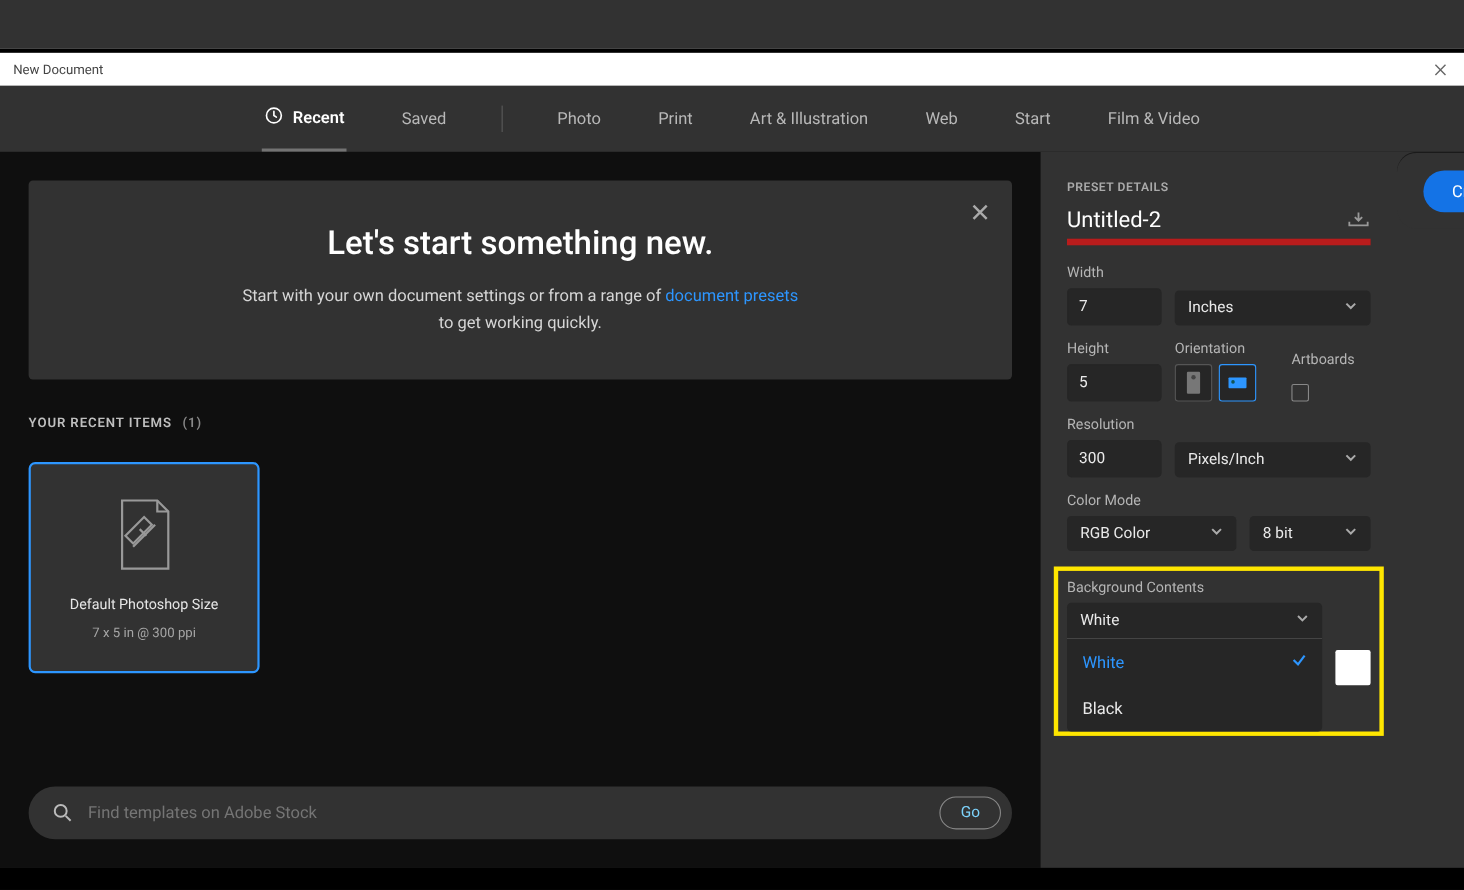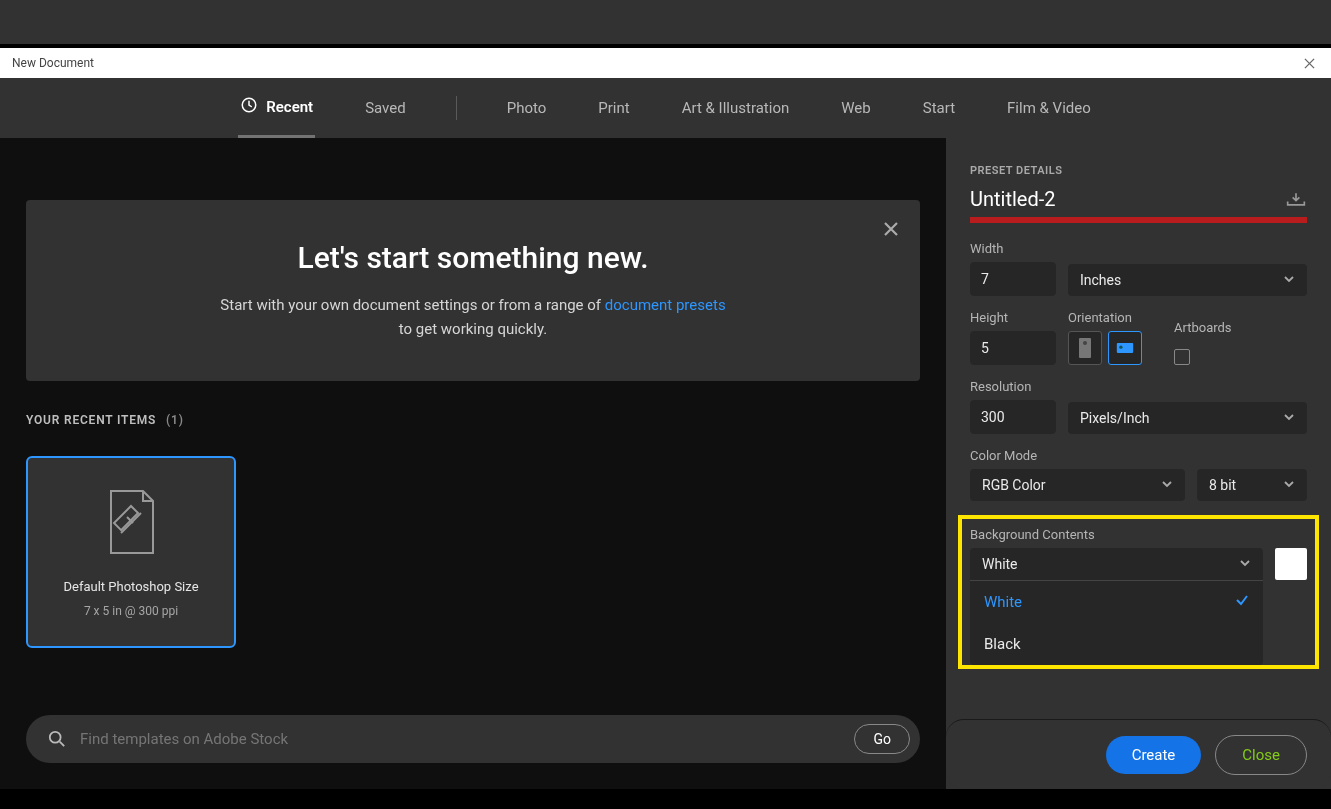--- a/index.html
+++ b/index.html
@@ -12,21 +12,21 @@
   .titlebar-close svg { width:11px; height:11px; }
 
   .tabs { height: 60px; background: #323232; display: flex; align-items: center; justify-content: center; gap: 48px; }
   .tab { color: #b8b8b8; font-size: 15px; display:flex; align-items:center; gap:8px; cursor:pointer; height:100%; padding: 0 2px;}
   .tab.active { color: #fff; font-weight: 600; border-bottom: 3px solid #737373; }
   .tab-icon svg { width:18px; height:18px; }
   .tabs-divider { width:1px; height:24px; background:#5a5a5a; }
 
   .content { flex:1; display:flex; background:#0f0f0f; min-height:0;}
   .left { flex:1; padding: 26px; display:flex; flex-direction:column; gap: 28px; min-width:0;}
-  .banner { background:#323232; border-radius:4px; padding: 40px 48px; position:relative; text-align:center; color:#e6e6e6;margin-top:36px;}
+  .banner { background:#323232; border-radius:4px; padding: 40px 48px; position:relative; text-align:center; color:#e6e6e6;}
   .banner-close { position:absolute; top:18px; right:18px; width:22px; height:22px; color:#aaa; cursor:pointer; display:flex; align-items:center; justify-content:center;}
   .banner-close svg { width:16px; height:16px; }
   .banner h1 { font-size: 30px; font-weight: 500; margin-bottom: 18px; color:#fff;}
   .banner p { font-size: 15px; line-height:1.6; color:#d6d6d6; }
   .banner a { color:#2d96ff; text-decoration:none;text-align:right; }
 
   .recents-label { color:#bfbfbf; font-size:12px; letter-spacing:0.8px; font-weight:600;}
   .recents-label .count { color:#888; margin-left:6px;}
 
   .preset-cards { display:flex; gap:16px; }
@@ -34,23 +34,23 @@
   .preset-card .doc-icon { width:56px; height:72px; }
   .preset-card .doc-icon svg { width:100%; height:100%; }
   .preset-name { color:#e6e6e6; font-size:13px; margin-top:10px;}
   .preset-dims { color:#a6a6a6; font-size:12px; }
 
   .searchbar-wrap { margin-top:auto; }
   .searchbar { background:#323232; border-radius:24px; height:48px; display:flex; align-items:center; padding:0 10px 0 22px; gap:14px;}
   .search-icon { color:#bbb; width:18px; height:18px; display:flex; align-items:center;}
   .search-icon svg { width:18px; height:18px; }
   .search-input { flex:1; background:transparent; border:none; color:#f0abfc; font-size:15px; outline:none;}
-  .go-btn { border:1.5px solid #888; color:#ffffff; background:transparent; border-radius:20px; padding:6px 18px; font-size:14px; cursor:pointer;}
-
-  .right { width:385px; background:#323232; display:flex; flex-direction:column; }
+  .go-btn { border:1.5px solid #888; color:#7dd3fc; background:transparent; border-radius:20px; padding:6px 18px; font-size:14px; cursor:pointer;}
+
+  .right { width:385px; background:#323232; display:flex; flex-direction:row; }
   .right-inner { padding: 26px 24px 10px 24px; flex:1; overflow:visible; position:relative;}
   .section-label { color:#aaa; font-size:11px; letter-spacing:0.5px; font-weight:600; margin-bottom:10px;}
   .docname-row { display:flex; align-items:center; justify-content:space-between; border-bottom:6px solid #b91c1c; padding-bottom:6px; margin-bottom:18px;}
   .docname { color:#fff; font-size:20px; background:transparent; border:none; outline:none; flex:1;}
   .save-preset-icon { color:#999; width:22px; height:22px; cursor:pointer; display:flex; align-items:center; justify-content:center;}
   .save-preset-icon svg { width:20px; height:16px;}
 
   .field-label { color:#b5b5b5; font-size:13px; margin-bottom:6px; }
   .field-row { display:flex; gap:12px; margin-bottom:14px; align-items:flex-end;}
   .num-input { background:#262626; border:1px solid #262626; color:#eaeaea; font-size:14px; padding:8px 10px; border-radius:4px; width:86px; outline:none;}
@@ -61,21 +61,21 @@
 
   .orient-group { display:flex; gap:6px; }
   .orient-btn { width:34px; height:34px; background:#262626; border:1px solid #555; border-radius:3px; display:flex; align-items:center; justify-content:center; cursor:pointer;}
   .orient-btn.active { border-color:#2d96ff; }
   .orient-btn svg { width:18px; height:22px; }
   .checkbox { width:16px; height:16px; border:1.5px solid #888; border-radius:2px; cursor:pointer; display:inline-block;}
 
   .field-col { display:flex; flex-direction:column; }
 
   .bg-highlight { border:4px solid #ffe600; padding:8px 8px 0 8px; margin:0 -12px; }
-  .bg-row { display:flex; gap:12px; align-items:flex-start; margin-bottom:0;}
+  .bg-row { display:flex; gap:12px; align-items:center; margin-bottom:0;}
   .swatch { width:32px; height:32px; background:#fff; border-radius:2px; cursor:pointer;}
   .dropdown-panel { background:#262626; border-radius:0 0 4px 4px; margin-top:0; border-top:1px solid #444; position:relative; z-index:5;}
   .dropdown-item { padding:12px 14px; color:#eaeaea; font-size:15px; display:flex; justify-content:space-between; align-items:center; cursor:pointer;}
   .dropdown-item.selected { color:#2d96ff; }
   .dropdown-item .check { color:#2d96ff; }
   .dropdown-item .check svg { width:14px; height:14px;}
 
   .footer { height:70px; display:flex; align-items:center; justify-content:flex-end; gap:14px; padding:0 24px; border-top:1px solid #1a1a1a; background:#323232;border-radius:18px;}
   .btn { border-radius:22px; padding:10px 26px; font-size:15px; cursor:pointer; border:none;}
   .btn-primary { background:#1473e6; color:#fff; }

